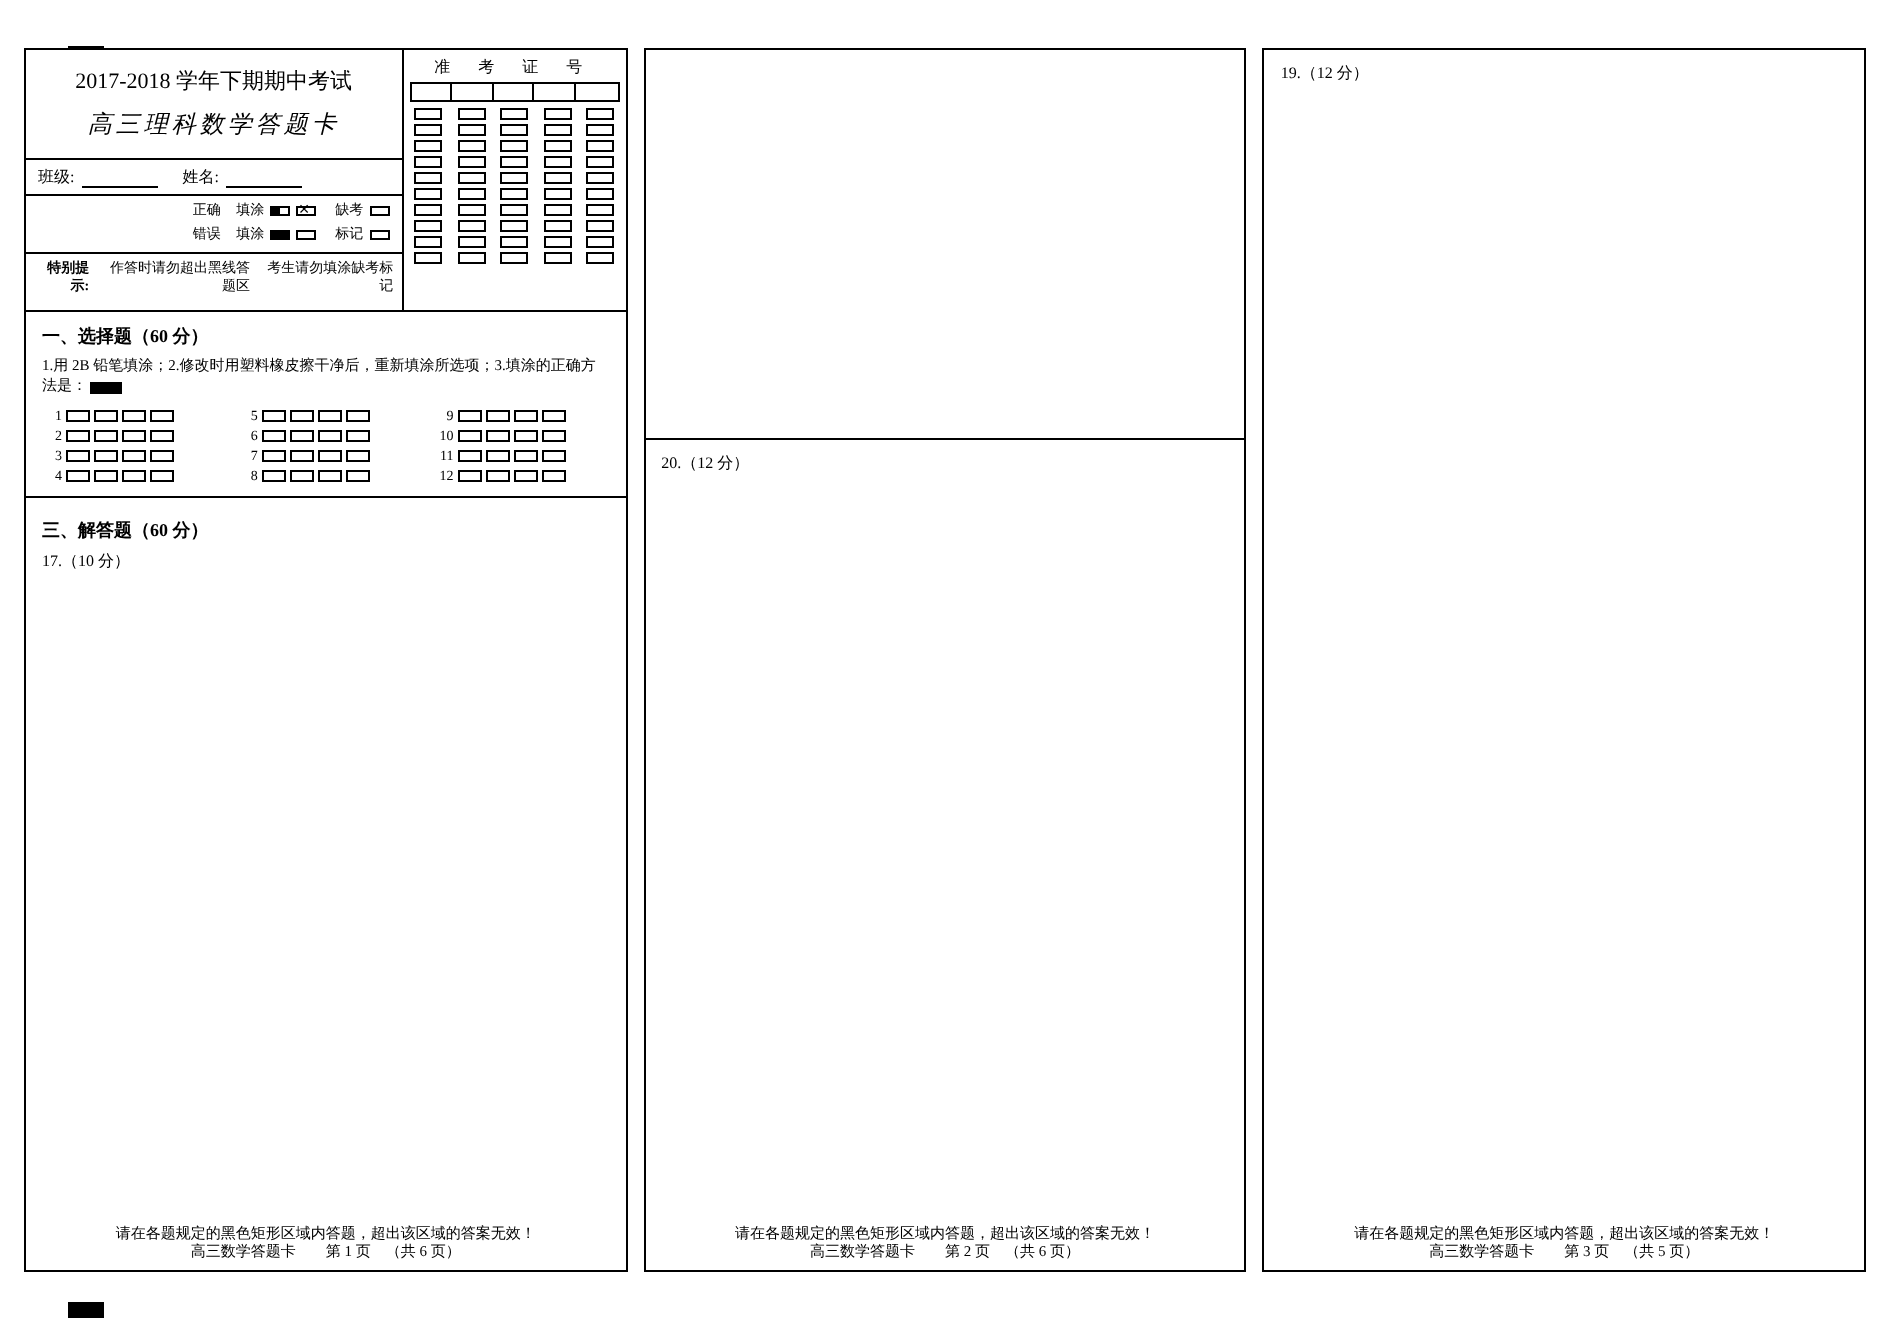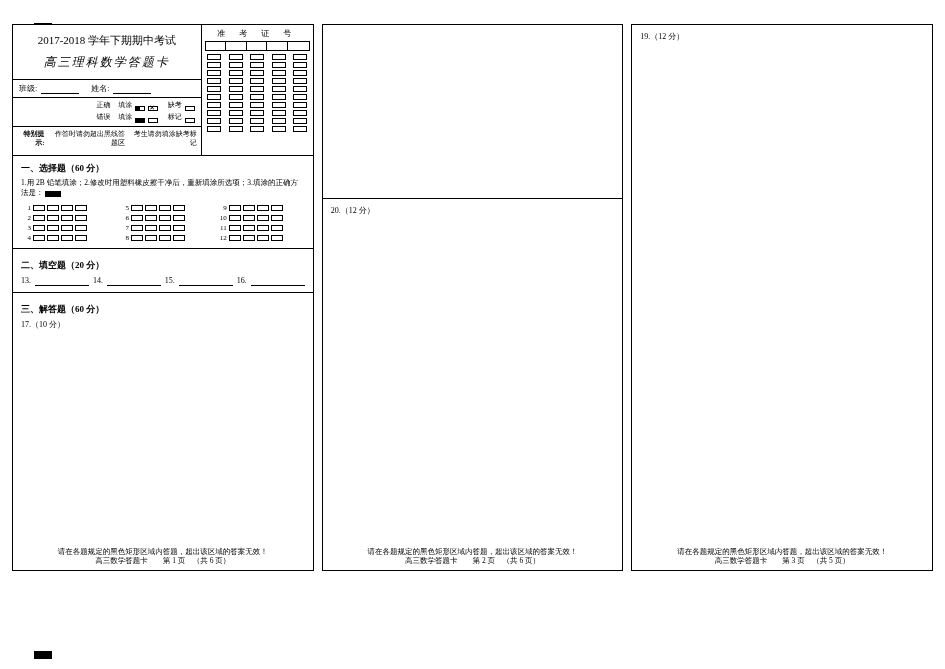--- a/index.html
+++ b/index.html
@@ -11,21 +11,21 @@
       height: 669px;
       position: relative;
       padding: 20px 12px 10px;
     }
     .black-bar-tl { position: absolute; left: 34px; top: 23px; width: 18px; height: 8px; background: #000; }
     .black-bar-bl { position: absolute; left: 34px; bottom: 10px; width: 18px; height: 8px; background: #000; }
     .sheets {
       display: flex;
       gap: 8px;
       width: 100%;
-      height: 547px;
+      height: 612px;
       margin-top: 4px;
     }
     .sheet {
       border: 1px solid #000;
       flex: 1;
       height: 100%;
       position: relative;
       display: flex;
       flex-direction: column;
       background: #fff;
@@ -50,21 +50,21 @@
     .stud-row {
       border-bottom: 1px solid #000;
       padding: 3px 6px;
       font-size: 8px;
       display: flex;
       gap: 4px;
       align-items: flex-end;
     }
     .stud-row:last-child { border-bottom: none; }
     .uline { border-bottom: 1px solid #000; display: inline-block; min-width: 38px; height: 9px; }
-    .fill-demo { display: flex; align-items: flex-end; gap: 3px; font-size: 7px; line-height: 1.4; }
+    .fill-demo { display: flex; align-items: center; gap: 3px; font-size: 7px; line-height: 1.4; }
     .sq { display:inline-block; width:10px; height:5px; border:1px solid #000; }
     .sq-half::after{content:"";display:block;width:50%;height:100%;background:#000;}
     .sq-x { position:relative; }
     .sq-x::after{content:"✕"; position:absolute; left:0; top:-3px; font-size:7px; }
     .notice { font-size: 7px; text-align: right; line-height: 1.3; padding: 3px 4px; }
     
     .p1-head-right {
       width: 112px;
       border-left: 1px solid #000;
       padding: 3px 3px 4px;
@@ -315,34 +315,20 @@
             <span class="qn">12</span>
             <span class="opt"></span>
             <span class="opt"></span>
             <span class="opt"></span>
             <span class="opt"></span>
           </div>
       </div>
       <div class="sec-divider"></div>
     </div>
 
-    <div class="sec">
-      <div class="sec-title">二、填空题（20 分）</div>
-      <div class="fill-line">
-        <span>13.</span>
-          <span class="fill-b"></span>
-        <span>14.</span>
-          <span class="fill-b"></span>
-        <span>15.</span>
-          <span class="fill-b"></span>
-        <span>16.</span>
-          <span class="fill-b"></span>
-      </div>
-      <div class="sec-divider"></div>
-    </div>
 
     <div class="sec p-flex">
       <div class="sec-title">三、解答题（60 分）</div>
       <div>17.（10 分）</div>
     </div>
 
     <div class="footer">
       <span>请在各题规定的黑色矩形区域内答题，超出该区域的答案无效！</span><br>
       <span>高三数学答题卡　　第 1 页　（共 6 页）</span>
     </div>

